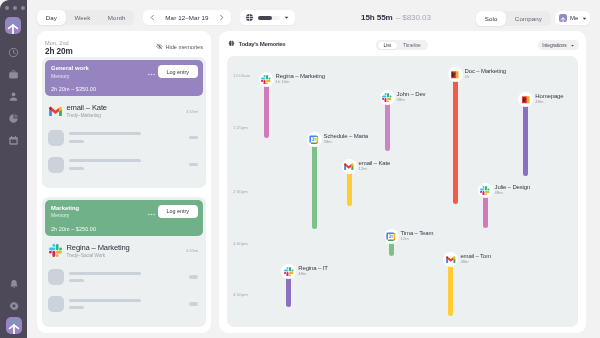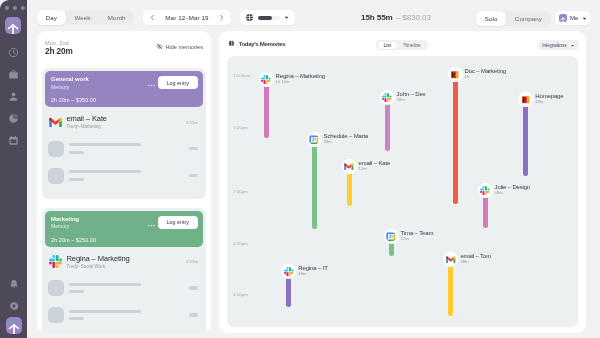--- a/index.html
+++ b/index.html
@@ -35,21 +35,21 @@
   .totals{position:absolute;left:361px;top:10px;height:15px;display:flex;align-items:center;font-size:8.1px;letter-spacing:-.1px}
   .totals .b{font-weight:bold;color:#343240}
   .totals .g{color:#a9a7b3;margin-left:3px}
 
   .mebtn{position:absolute;left:555px;top:11px;width:35px;height:14px;background:#fff;border-radius:5px;display:flex;align-items:center;padding:0 4px;gap:3px;box-shadow:0 .5px 1.5px rgba(0,0,0,.05)}
   .mebtn .av{width:8px;height:8px;border-radius:2.5px;background:#9a84c6;display:flex;align-items:center;justify-content:center}
   .mebtn .t{font-size:6px;color:#343240;letter-spacing:-.1px}
 
   
   .leftpanel{position:absolute;left:37px;top:31px;width:174px;height:302px;background:#fff;border-radius:9px;overflow:hidden}
-  .lp-head{display:flex;justify-content:space-between;align-items:flex-start;padding:9px 8px 11px 8px}
+  .lp-head{display:flex;justify-content:space-between;align-items:flex-start;padding:9px 8px 0 8px}
   .lp-date{font-size:5.6px;color:#9b99a5;line-height:7px;letter-spacing:.05px}
   .lp-dur{font-size:8.2px;font-weight:bold;color:#32303b;line-height:10px;letter-spacing:-.1px}
   .lp-hide{display:flex;align-items:center;gap:2.5px;font-size:5.6px;color:#55535f;margin-top:3px}
 
   .group{margin:0 5px;border-radius:7px;overflow:hidden;background:#ecf0f1;padding:3px}
   .group+.group{margin-top:9px}
   .ghead{padding:5px 6px 5px 6px;position:relative;height:36px;border-radius:5px}
   .ghead .gt{font-size:5.9px;font-weight:bold;color:#fff;line-height:7px;letter-spacing:.05px}
   .ghead .gs{font-size:5.1px;color:rgba(255,255,255,.8);line-height:6.5px;margin-top:.5px}
   .ghead .gm{font-size:5.4px;color:rgba(255,255,255,.95);position:absolute;left:6px;bottom:4px;letter-spacing:.1px}

